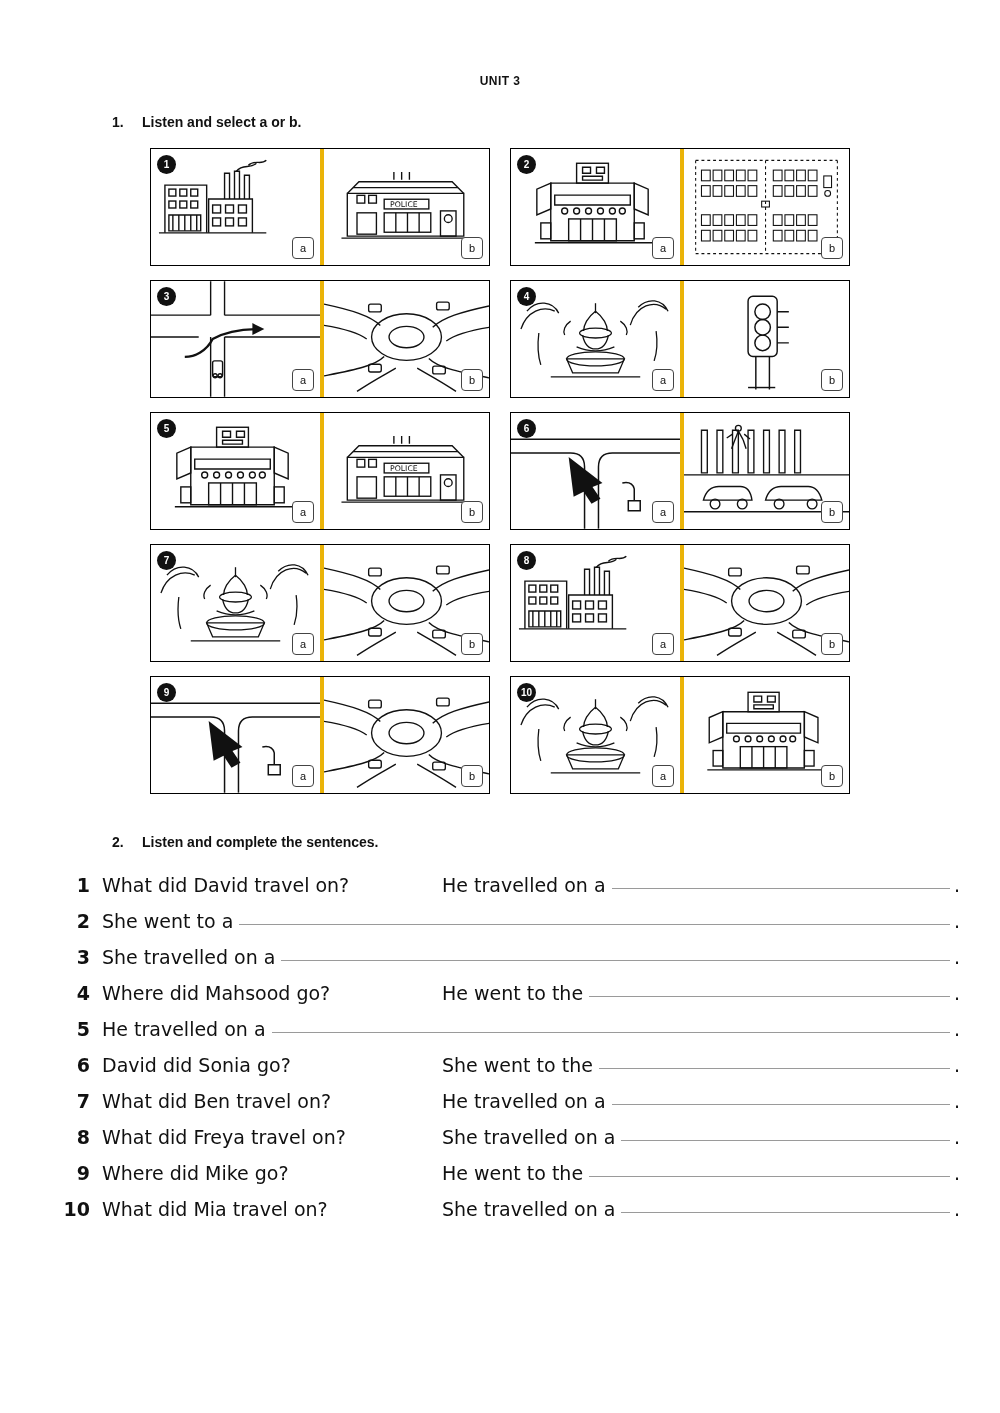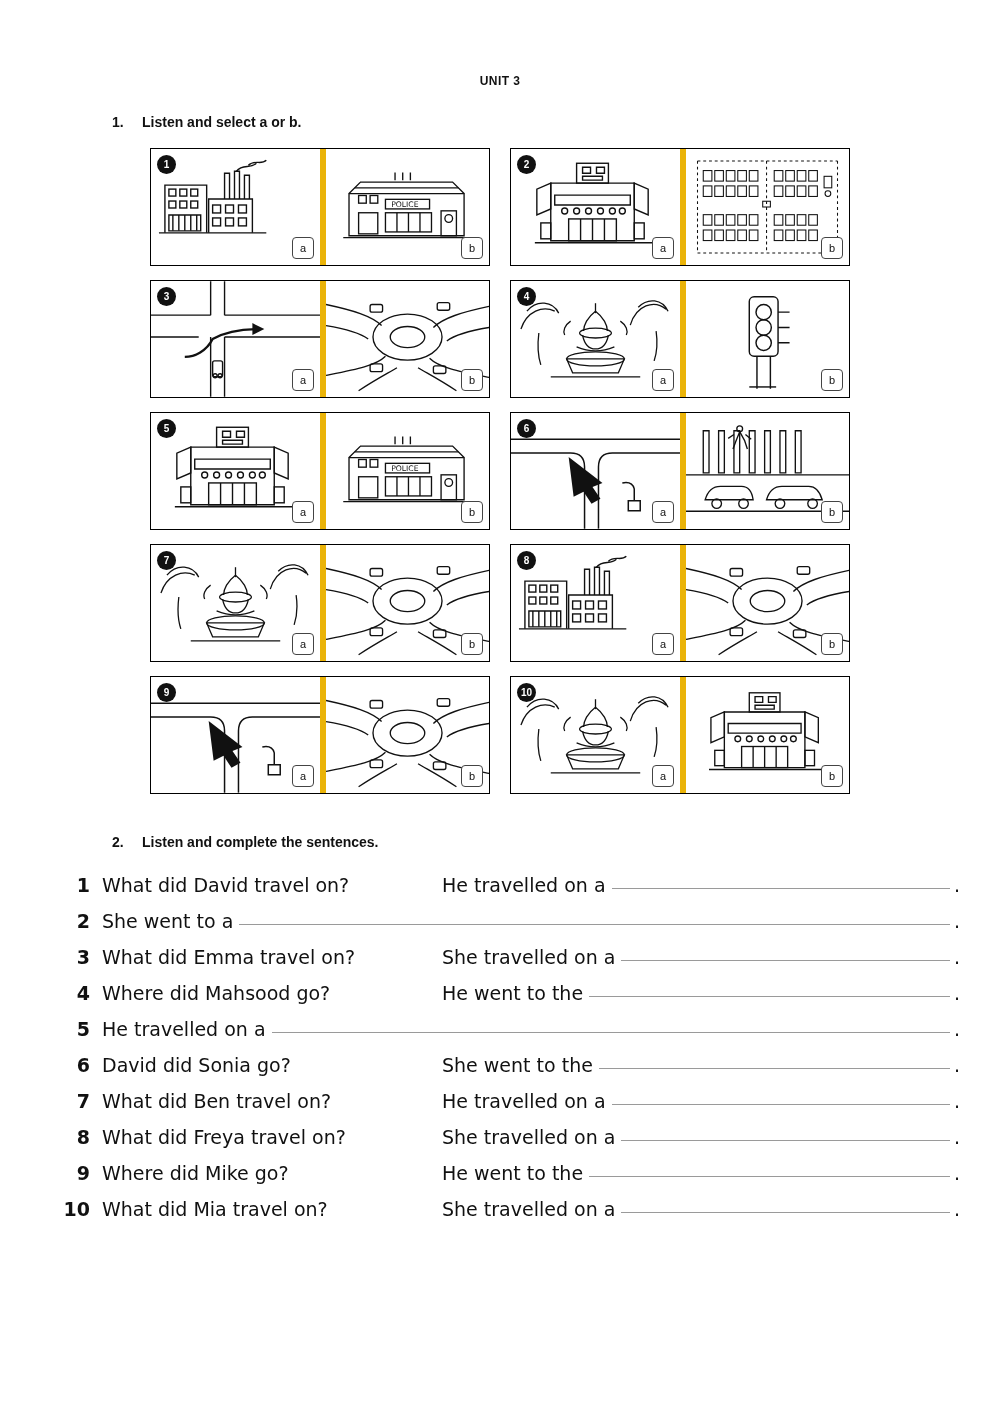--- a/index.html
+++ b/index.html
@@ -52,21 +52,21 @@
   }
   .qblock.w-narrow { width: 340px; }
   .qblock.w-wide { width: 340px; }
   .pane {
     position: relative;
     width: 170px;
     height: 116px;
     overflow: hidden;
     background: #fff;
   }
-  .pane + .pane { border-left: 6px solid #eab308; }
+  .pane + .pane { border-left: 4px solid #eab308; }
   .qnum {
     position: absolute;
     top: 6px; left: 6px;
     width: 19px; height: 19px;
     border-radius: 50%;
     background: #111;
     color: #fff;
     font-size: 10px;
     font-weight: bold;
     display: flex; align-items: center; justify-content: center;
@@ -664,21 +664,20 @@
       <span class="s-num">2</span>
       <span class="s-a">
         <span class="lead">She went to a</span>
         <span class="s-line"></span>
         <span class="s-dot">.</span>
       </span>
     </div>
 
     <div class="s-row">
       <span class="s-num">3</span>
-      <span class="s-q">What did Emma travel on?</span>
       <span class="s-a">
         <span class="lead">She travelled on a</span>
         <span class="s-line"></span>
         <span class="s-dot">.</span>
       </span>
     </div>
 
     <div class="s-row">
       <span class="s-num">4</span>
       <span class="s-q">Where did Mahsood go?</span>

